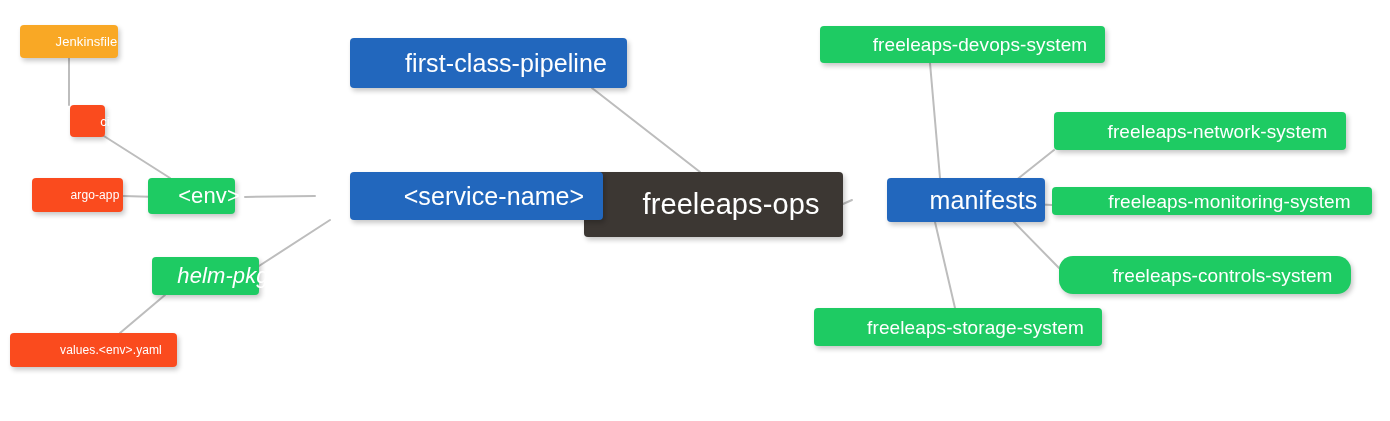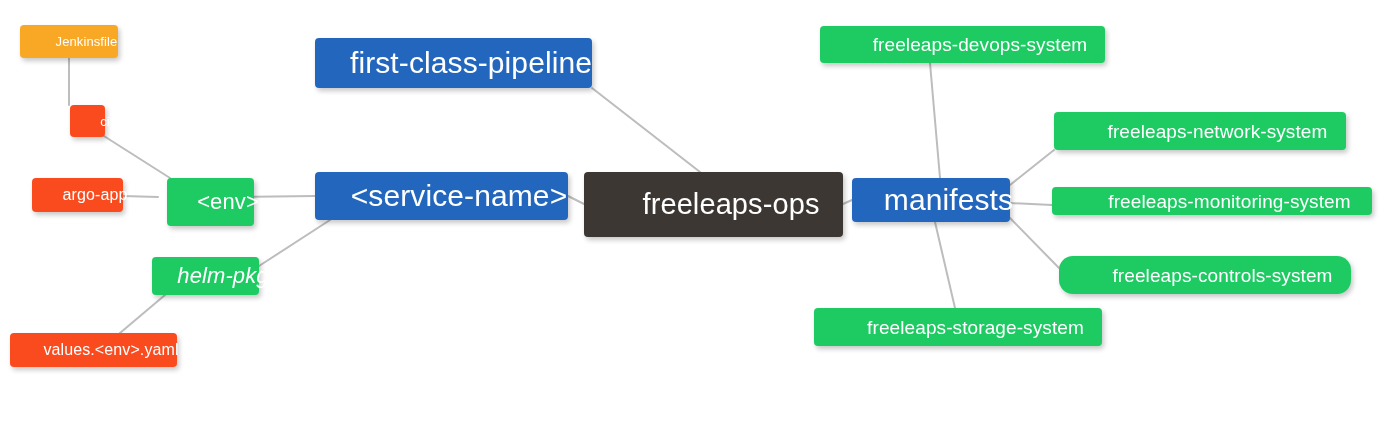--- a/index.html
+++ b/index.html
@@ -47,24 +47,24 @@
     user-select: none;
     padding-left: 35px;
   }
   .node.root      { background: #3c3733; }
   .node.blue      { background: #2267bd; }
   .node.green     { background: #1ecb63; }
   .node.orange    { background: #f9a825; }
   .node.red       { background: #fa4b1e; }
 
   .sz-root   { font-size: 29px; }
-  .sz-xl     { font-size: 30px; }
+  .sz-xl     { font-size: 25px; margin-left: 35px; }
   .sz-lg     { font-size: 22px; }
   .sz-md     { font-size: 19px; }
-  .sz-sm     { font-size: 16px; text-align: right; }
+  .sz-sm     { font-size: 12px; text-align: right; }
   .sz-xs     { font-size: 13px; }
 </style>
 </head>
 <body>
 
 <div id="canvas">
   <svg id="edge-layer" viewBox="0 0 1390 421" width="1390" height="421" xmlns="http://www.w3.org/2000/svg">
       <path class="edge" d="M 584 204 L 568 196" stroke="#bdbdbd"></path>
       <path class="edge" d="M 592 88 L 700 172" stroke="#bdbdbd"></path>
       <path class="edge" d="M 843 204 L 852 200" stroke="#bdbdbd"></path>
@@ -78,21 +78,21 @@
       <path class="edge" d="M 1010 185 L 1054 150" stroke="#bdbdbd"></path>
       <path class="edge" d="M 1010 203 L 1052 205" stroke="#bdbdbd"></path>
       <path class="edge" d="M 1010 218 L 1059 268" stroke="#bdbdbd"></path>
       <path class="edge" d="M 935 222 L 955 308" stroke="#bdbdbd"></path>
     </svg>
   <div id="node-layer">
       <div class="node root sz-root" style="left: 584px; top: 172px; width: 259px; height: 65px;">freeleaps-ops</div>
       <div class="node blue sz-xl" style="left: 315px; top: 172px; width: 253px; height: 48px;">&lt;service-name&gt;</div>
       <div class="node blue sz-xl" style="left: 315px; top: 38px; width: 277px; height: 50px;">first-class-pipeline</div>
       <div class="node blue sz-xl" style="left: 852px; top: 178px; width: 158px; height: 44px;">manifests</div>
-      <div class="node green sz-lg" style="left: 167px; top: 178px; width: 87px; height: 48px;">&lt;env&gt;</div>
+      <div class="node green sz-lg" style="left: 148px; top: 178px; width: 87px; height: 36px;">&lt;env&gt;</div>
       <div class="node green sz-lg" style="left: 152px; top: 257px; width: 107px; height: 38px; font-style: italic;">helm-pkg</div>
       <div class="node green sz-md" style="left: 820px; top: 26px; width: 285px; height: 37px;">freeleaps-devops-system</div>
       <div class="node green sz-md" style="left: 1054px; top: 112px; width: 292px; height: 38px;">freeleaps-network-system</div>
       <div class="node green sz-md" style="left: 1052px; top: 187px; width: 320px; height: 28px;">freeleaps-monitoring-system</div>
       <div class="node green sz-md" style="left: 1059px; top: 256px; width: 292px; height: 38px; border-radius: 14px;">freeleaps-controls-system</div>
       <div class="node green sz-md" style="left: 814px; top: 308px; width: 288px; height: 38px;">freeleaps-storage-system</div>
       <div class="node orange sz-xs" style="left: 20px; top: 25px; width: 98px; height: 33px;">Jenkinsfile</div>
       <div class="node red sz-xs" style="left: 70px; top: 105px; width: 28px; height: 32px;">ci</div>
       <div class="node red sz-sm" style="left: 32px; top: 178px; width: 91px; height: 34px;">argo-app</div>
       <div class="node red sz-sm" style="left: 10px; top: 333px; width: 167px; height: 34px;">values.&lt;env&gt;.yaml</div>

